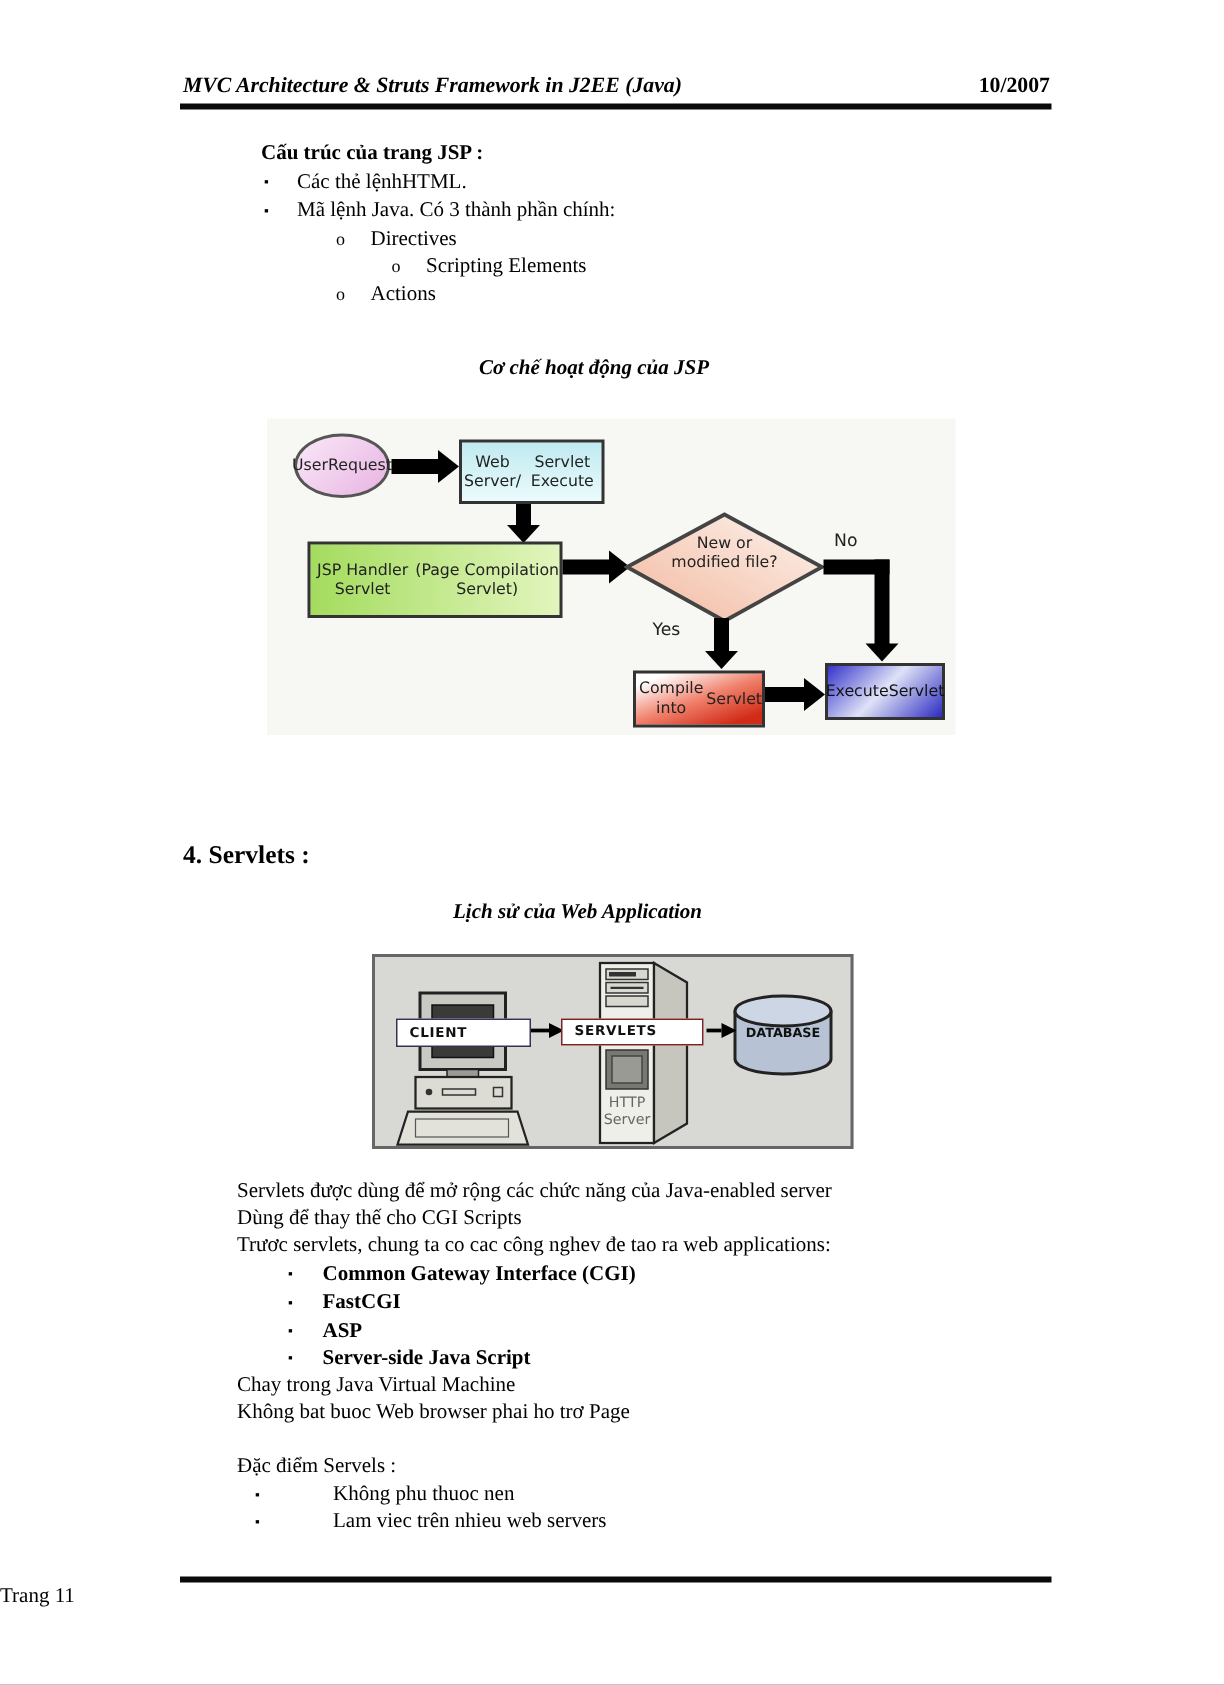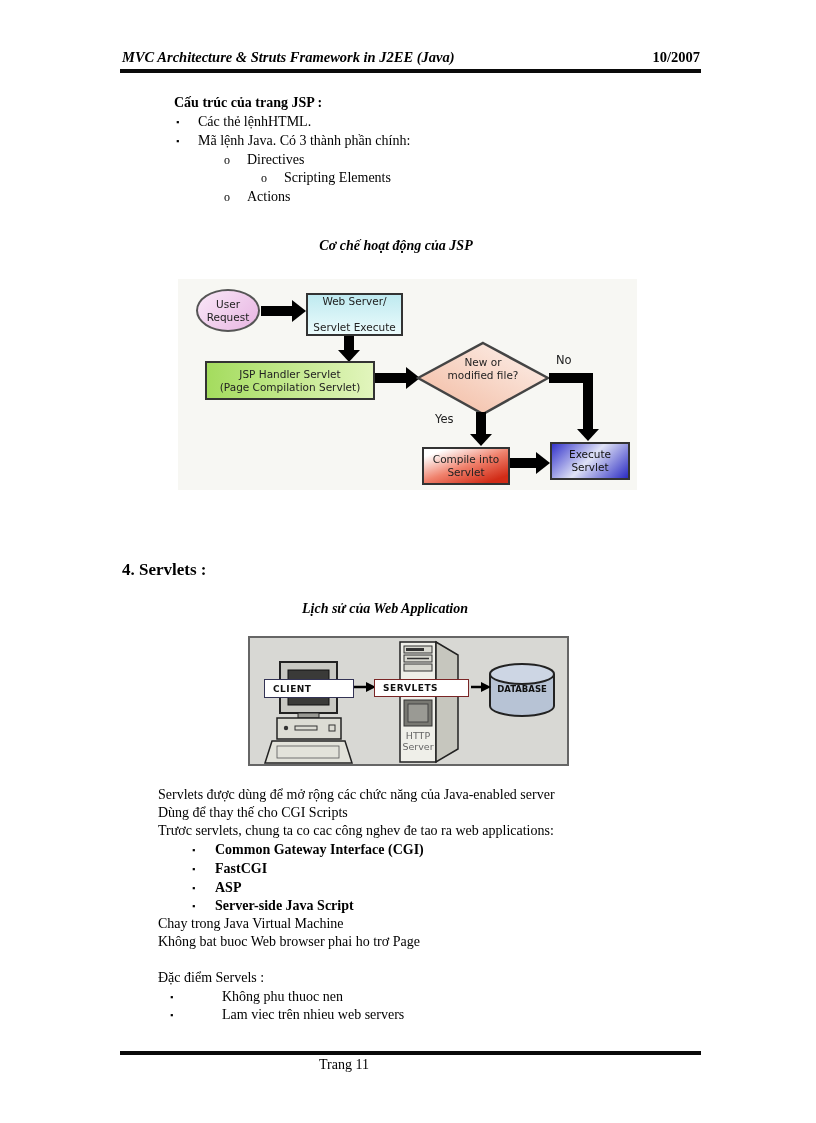--- a/index.html
+++ b/index.html
@@ -7,44 +7,44 @@
         font-family:"Liberation Serif",serif;color:#000;overflow:hidden;}
   .abs{position:absolute;}
   .nowrap{white-space:nowrap;}
 
   
   .hdr-title{left:122px;top:49px;font-size:14.5px;font-weight:bold;font-style:italic;}
   .hdr-date{left:556px;top:49px;width:144px;text-align:right;font-size:14.5px;font-weight:bold;}
   .rule{left:120px;width:581px;height:4px;background:#0a0a0a;}
   .hdr-rule{top:69px;}
   .ftr-rule{top:1051px;}
-  .ftr-text{left:0;top:1057px;width:688px;text-align:center;font-size:14px;}
+  .ftr-text{left:0;top:1057px;width:688px;font-size:14px;}
 
   
   .ln{position:absolute;font-size:14px;white-space:nowrap;}
   .bold{font-weight:bold;}
   .sq{display:inline-block;width:22px;font-size:9px;vertical-align:1px;}
   .sq3{display:inline-block;width:23px;font-size:9px;vertical-align:1px;}
   .sq2{display:inline-block;width:52px;font-size:9px;vertical-align:1px;}
   .oo{display:inline-block;width:23px;font-size:12px;}
   .title-c{left:0;top:238px;width:792px;text-align:center;font-size:14px;font-weight:bold;font-style:italic;}
   .title-c2{left:0;top:601px;width:770px;text-align:center;font-size:14px;font-weight:bold;font-style:italic;}
   .sec-h{left:122px;top:560px;font-size:17px;font-weight:bold;}
 
   
   .d1{left:178px;top:279px;width:459px;height:211px;background:#f7f7f3;
       font-family:"DejaVu Sans",sans-serif;color:#222;}
   .node{position:absolute;box-sizing:border-box;border:2px solid #333;
-        display:flex;flex-direction:column;align-items:center;justify-content:center;
+        display:flex;flex-direction:row;align-items:center;justify-content:center;
         font-size:10.5px;line-height:13px;text-align:center;}
   .ellipse{left:18px;top:10px;width:64px;height:43px;border-radius:50%;
            border-color:#555;background:linear-gradient(135deg,#f8e3f6 10%,#e9b9e4 90%);}
   .websrv{left:128px;top:14px;width:97px;height:43px;
           background:linear-gradient(180deg,#bfeaf0,#ebfbfc);justify-content:space-between;}
-  .jsph{left:27px;top:82px;width:170px;height:39px;
+  .jsph{left:27px;top:82px;width:170px;height:51px;
         background:linear-gradient(90deg,#a4dc5e,#e2f5bd);}
   .compile{left:244px;top:168px;width:88px;height:38px;
         background:linear-gradient(160deg,#ffffff 12%,#f0826d 50%,#d12c17 88%);}
   .execute{left:372px;top:163px;width:80px;height:38px;color:#111;
         background:linear-gradient(135deg,#3434cb 0%,#dfe2f6 48%,#2b2bc2 100%);align-items:center;}
   .dmd-txt{left:238px;top:77px;width:134px;text-align:center;font-size:10.5px;line-height:13px;}
   .flabel{position:absolute;font-size:11.5px;color:#222;}
   .shaft{position:absolute;background:#000;}
   .tri{position:absolute;width:0;height:0;}
   .tri-r{border-top:11px solid transparent;border-bottom:11px solid transparent;border-left:14px solid #000;}

